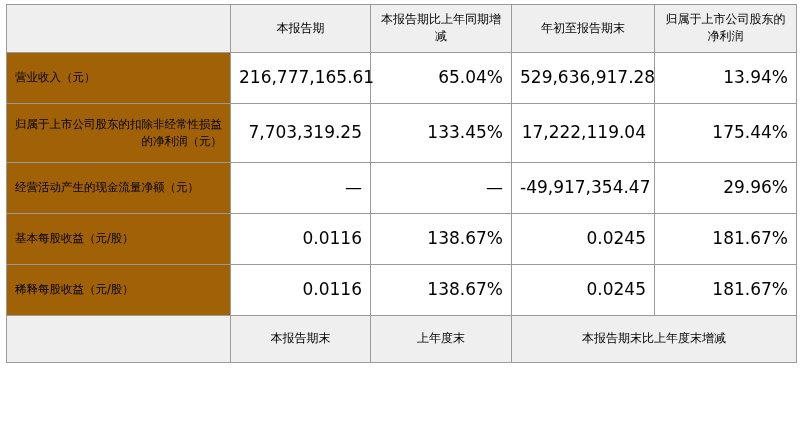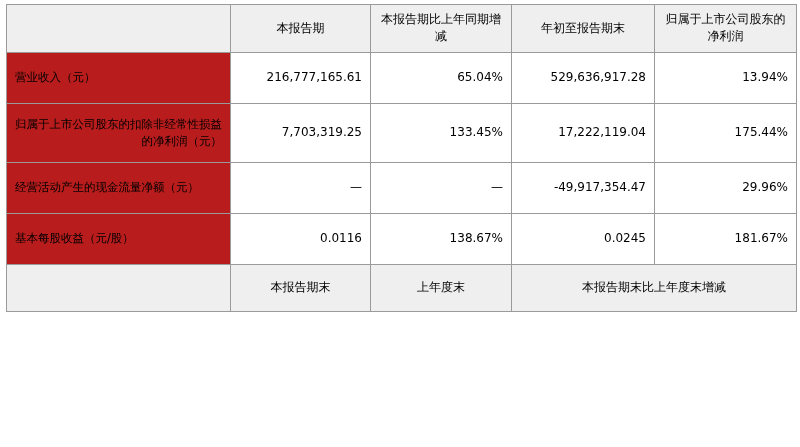--- a/index.html
+++ b/index.html
@@ -40,27 +40,27 @@
     font-weight: bold;
     font-size: 12px;
     height: 34px;
   }
   .hdr.blank {
     background: #efefef;
     border-top-color: #ffffff;
     border-left-color: #ffffff;
   }
   .rowlabel {
-    background: #b91c1c;
+    background: #a16207;
     text-align: left;
     font-size: 11.5px;
   }
   .num {
     text-align: right;
-    font-size: 12px;
+    font-size: 17px;
     font-family: "DejaVu Sans", "Liberation Sans", sans-serif;
   }
   .tall { height: 38px; }
   .two-line { height: 46px; text-align: right; }
   .sec-hdr {
     background: #efefef;
     text-align: center;
     font-weight: bold;
     font-size: 12px;
     height: 34px;
@@ -112,20 +112,27 @@
     </tr>
 
     <tr>
       <td class="rowlabel tall">基本每股收益（元/股）</td>
       <td class="num">0.0116</td>
       <td class="num">138.67%</td>
       <td class="num">0.0245</td>
       <td class="num">181.67%</td>
     </tr>
 
+    <tr>
+      <td class="rowlabel tall">稀释每股收益（元/股）</td>
+      <td class="num">0.0116</td>
+      <td class="num">138.67%</td>
+      <td class="num">0.0245</td>
+      <td class="num">181.67%</td>
+    </tr>
 
 
     <tr>
       <th class="sec-hdr"></th>
       <th class="sec-hdr">本报告期末</th>
       <th class="sec-hdr">上年度末</th>
       <th class="sec-hdr" colspan="2">本报告期末比上年度末增减</th>
     </tr>
 
   </tbody>

